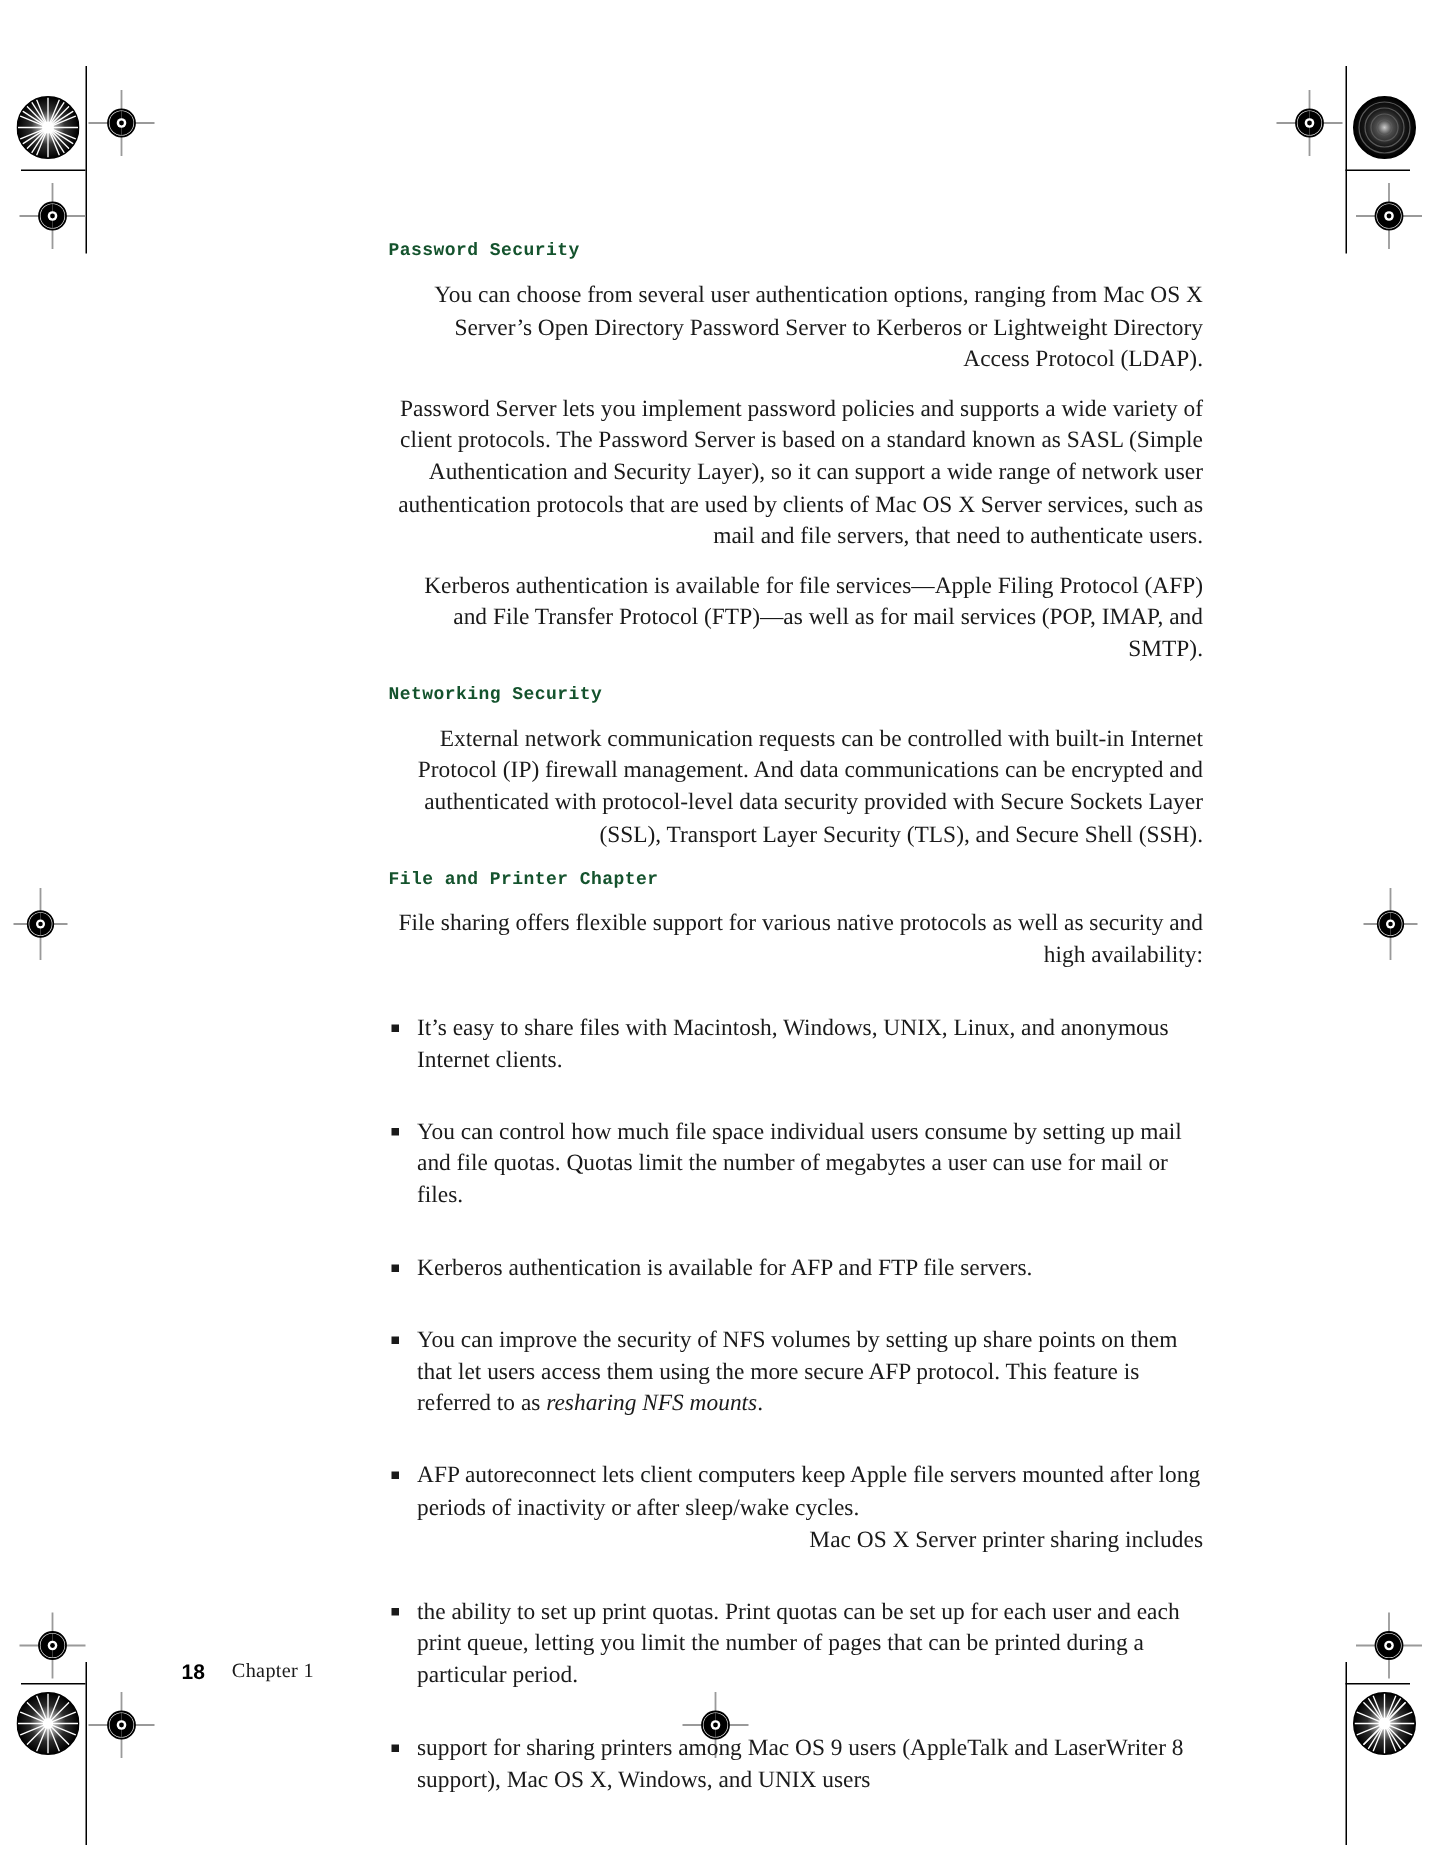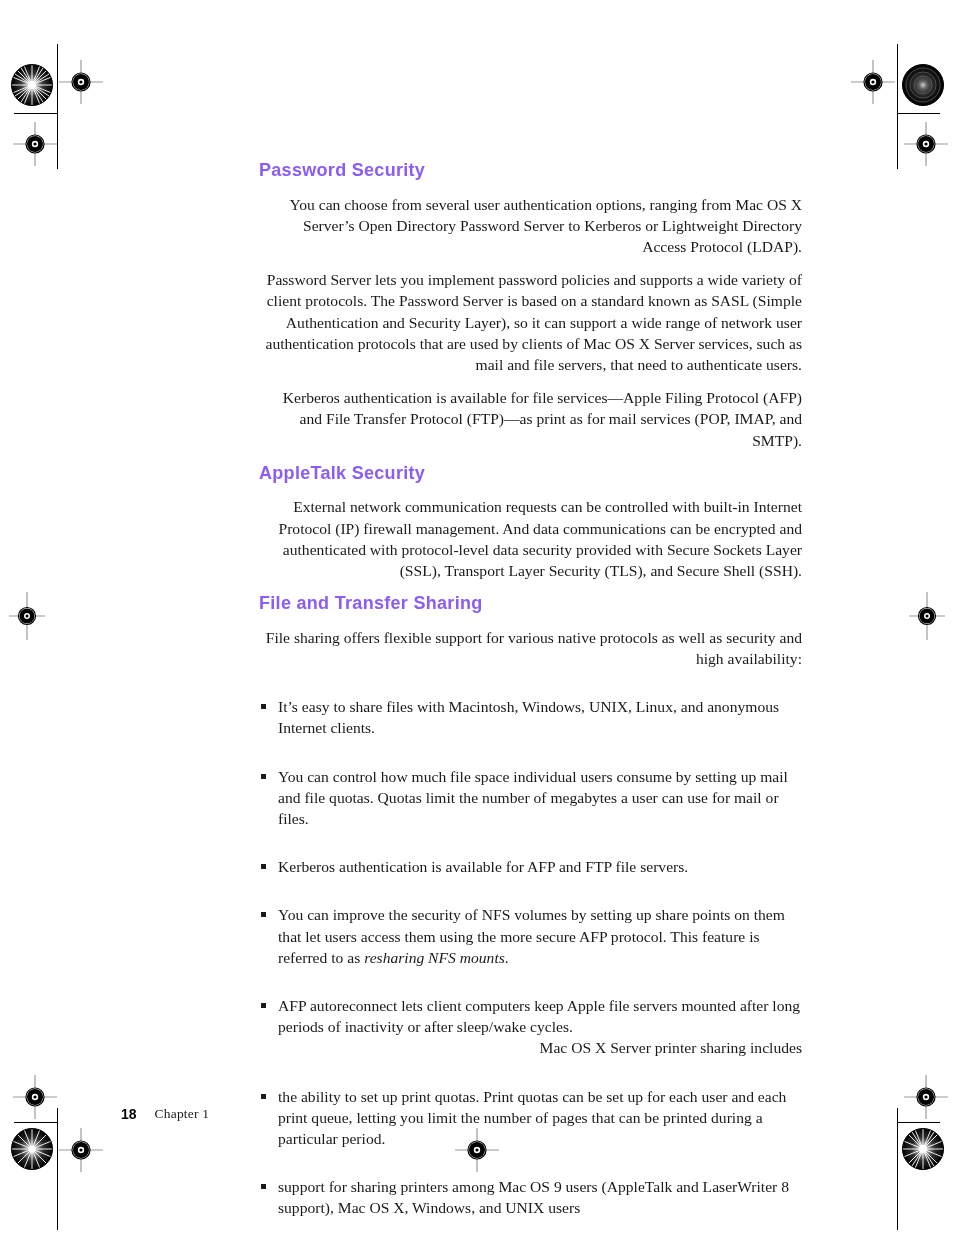--- a/index.html
+++ b/index.html
@@ -47,23 +47,23 @@
 
   
   .content {
     position: absolute;
     left: 259px;
     top: 160px;
     width: 543px;
   }
 
   h2.section-head {
-    color: #8b5cf6;
-    font-family: Liberation Sans, sans-serif;
-    font-size: 18px;
+    color: #14532d;
+    font-family: Liberation Mono, monospace;
+    font-size: 12px;
     font-weight: bold;
     letter-spacing: 0.3px;
     margin: 0 0 12px 0;
     line-height: 1.2;
   }
   .sec-gap { margin-top: 28px; }
 
   p.body {
     margin: 0 0 12px 0;
     font-size: 15.6px;
@@ -365,26 +365,26 @@
         <circle cx="24" cy="24" r="1.6" fill="#000000"></circle>
       </svg>
     </div>
   </div>
 
   <div class="content">
 
     <h2 class="section-head">Password Security</h2>
     <p class="body">You can choose from several user authentication options, ranging from Mac OS X Server’s Open Directory Password Server to Kerberos or Lightweight Directory Access Protocol (LDAP).</p>
     <p class="body">Password Server lets you implement password policies and supports a wide variety of client protocols. The Password Server is based on a standard known as SASL (Simple Authentication and Security Layer), so it can support a wide range of network user authentication protocols that are used by clients of Mac OS X Server services, such as mail and file servers, that need to authenticate users.</p>
-    <p class="body">Kerberos authentication is available for file services—Apple Filing Protocol (AFP) and File Transfer Protocol (FTP)—as print as for mail services (POP, IMAP, and SMTP).</p>
-
-    <h2 class="section-head sec-gap">AppleTalk Security</h2>
+    <p class="body">Kerberos authentication is available for file services—Apple Filing Protocol (AFP) and File Transfer Protocol (FTP)—as well as for mail services (POP, IMAP, and SMTP).</p>
+
+    <h2 class="section-head sec-gap">Networking Security</h2>
     <p class="body">External network communication requests can be controlled with built-in Internet Protocol (IP) firewall management. And data communications can be encrypted and authenticated with protocol-level data security provided with Secure Sockets Layer (SSL), Transport Layer Security (TLS), and Secure Shell (SSH).</p>
 
-    <h2 class="section-head sec-gap">File and Transfer Sharing</h2>
+    <h2 class="section-head sec-gap">File and Printer Chapter</h2>
     <p class="body tight">File sharing offers flexible support for various native protocols as well as security and high availability:</p>
 
     <ul class="bullets">
       <li>
         <span class="bullet-mark"></span>
         <span>It’s easy to share files with Macintosh, Windows, UNIX, Linux, and anonymous Internet clients.</span>
       </li>
       <li>
         <span class="bullet-mark"></span>
         <span>You can control how much file space individual users consume by setting up mail and file quotas. Quotas limit the number of megabytes a user can use for mail or files.</span>

